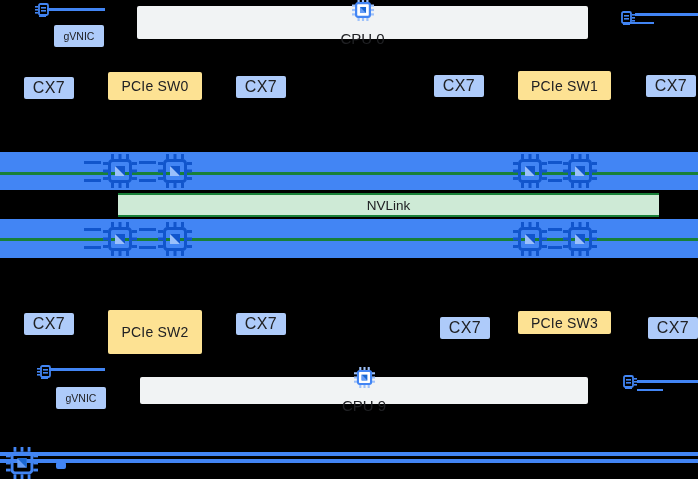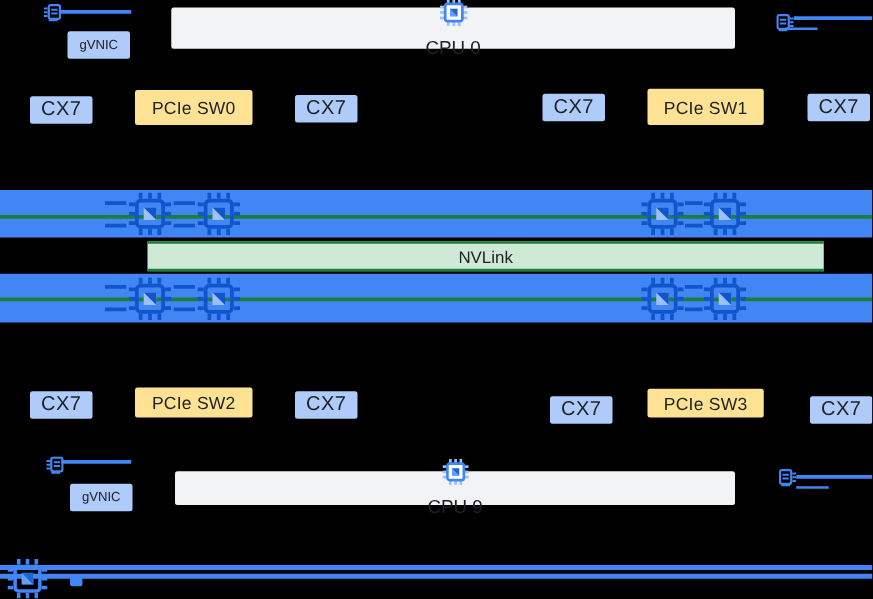--- a/index.html
+++ b/index.html
@@ -286,21 +286,21 @@
         <rect x="6.5" y="6.5" width="21" height="21" rx="3" fill="none" stroke="#1155cc" stroke-width="3"></rect>
         <rect x="12" y="12" width="10" height="10" fill="#9bc0fb"></rect>
         <path d="M12 12 H22 V22 Z" fill="#1155cc"></path>
       </svg>
     </span>
   </div>
 
   <div class="abs box cx7" style="left:24px;top:313px;width:50px;height:22px;">
     <span>CX7</span>
   </div>
-  <div class="abs box sw" style="left:108px;top:310px;width:94px;height:24px;">
+  <div class="abs box sw" style="left:108px;top:310px;width:94px;height:44px;">
     <span>PCIe SW2</span>
   </div>
   <div class="abs box cx7" style="left:236px;top:313px;width:50px;height:22px;">
     <span>CX7</span>
   </div>
   <div class="abs box cx7" style="left:440px;top:317px;width:50px;height:22px;">
     <span>CX7</span>
   </div>
   <div class="abs box sw" style="left:518px;top:311px;width:93px;height:23px;">
     <span>PCIe SW3</span>

